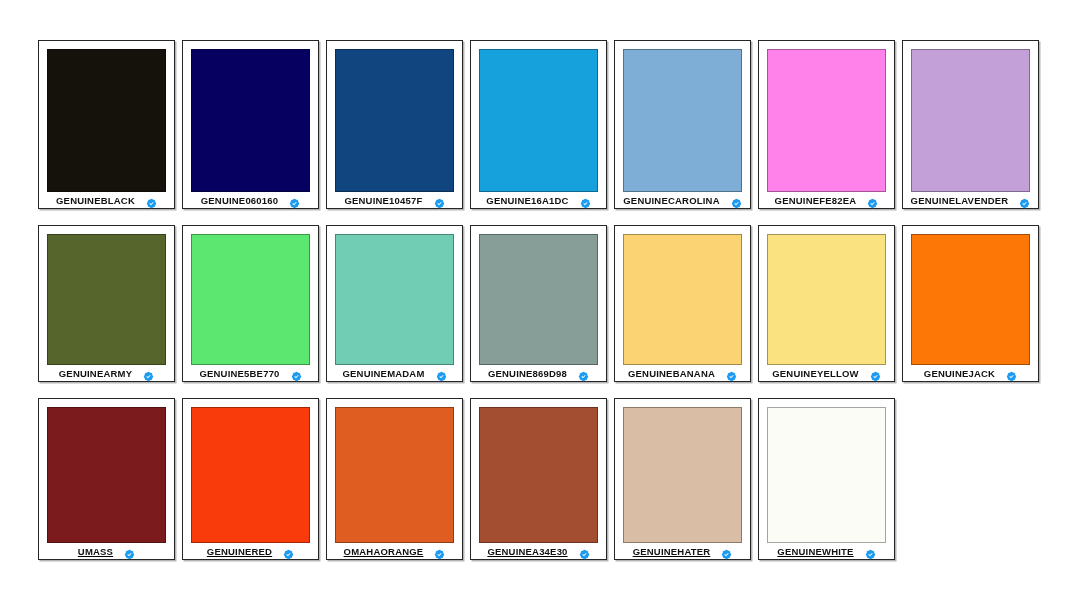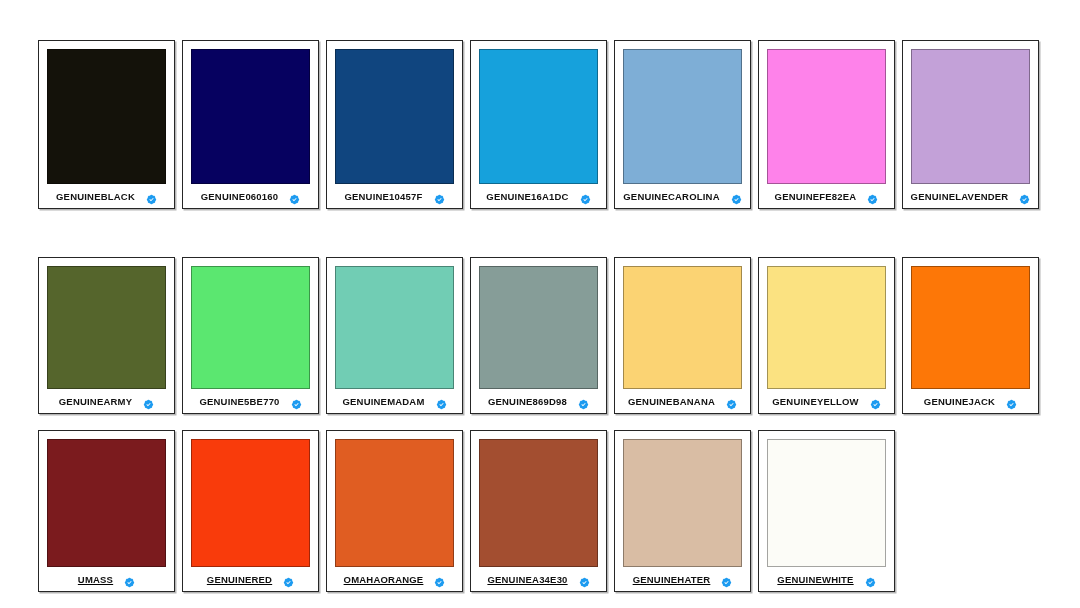--- a/index.html
+++ b/index.html
@@ -31,33 +31,33 @@
     border: 1.5px solid #262626;
     box-shadow: 1.5px 1.5px 0 rgba(120,120,120,0.55);
     padding: 8px 8px 0 8px;
     margin: 0 7px 16px 0;
     display: flex;
     flex-direction: column;
     align-items: stretch;
   }
 
   .swatch-card.row1 { height: 169px; }
-  .swatch-card.row2 { height: 157px; margin-top: 32px; }
+  .swatch-card.row2 { height: 157px; }
   .swatch-card.row3 { height: 162px; text-decoration: underline; }
 
   .swatch-chip {
     box-sizing: border-box;
     width: 100%;
     flex: 1 1 auto;
     border: 1px solid rgba(0,0,0,0.35);
   }
 
   .swatch-footer {
     flex: 0 0 auto;
-    height: 24px;
+    height: 16px;
     display: flex;
     align-items: center;
     justify-content: center;
     gap: 11px;
   }
 
   .swatch-label {
     font-size: 9.5px;
     font-weight: bold;
     letter-spacing: 0.2px;

